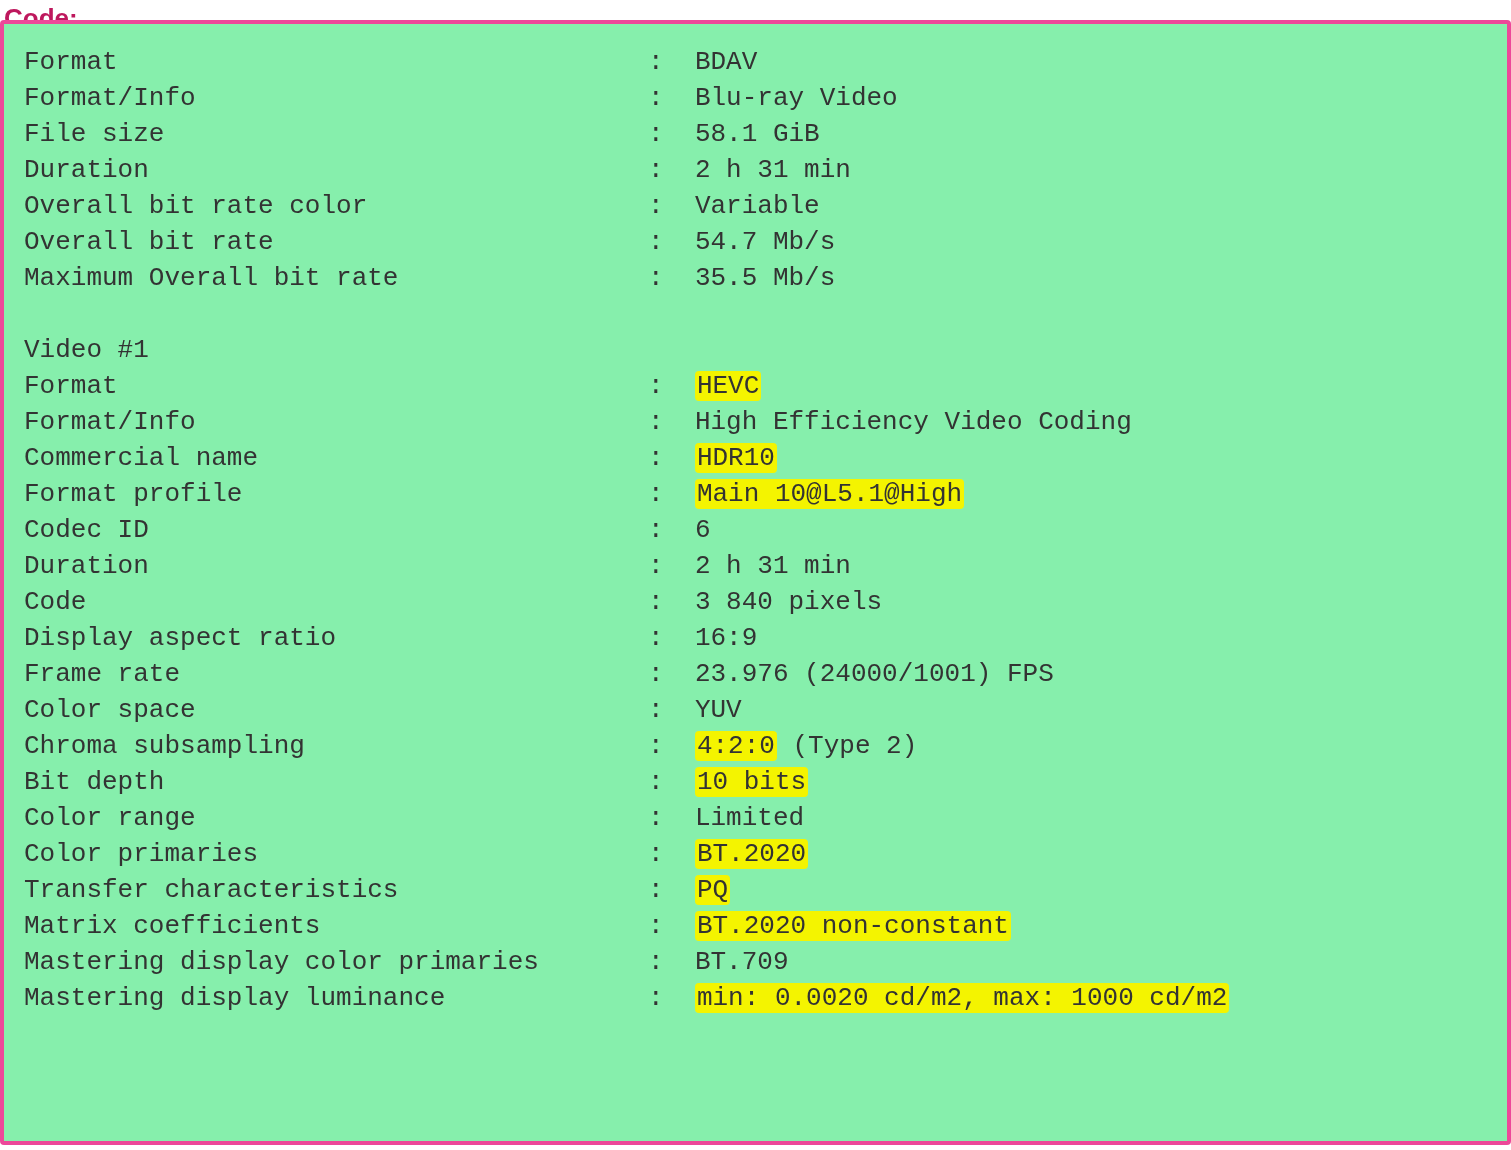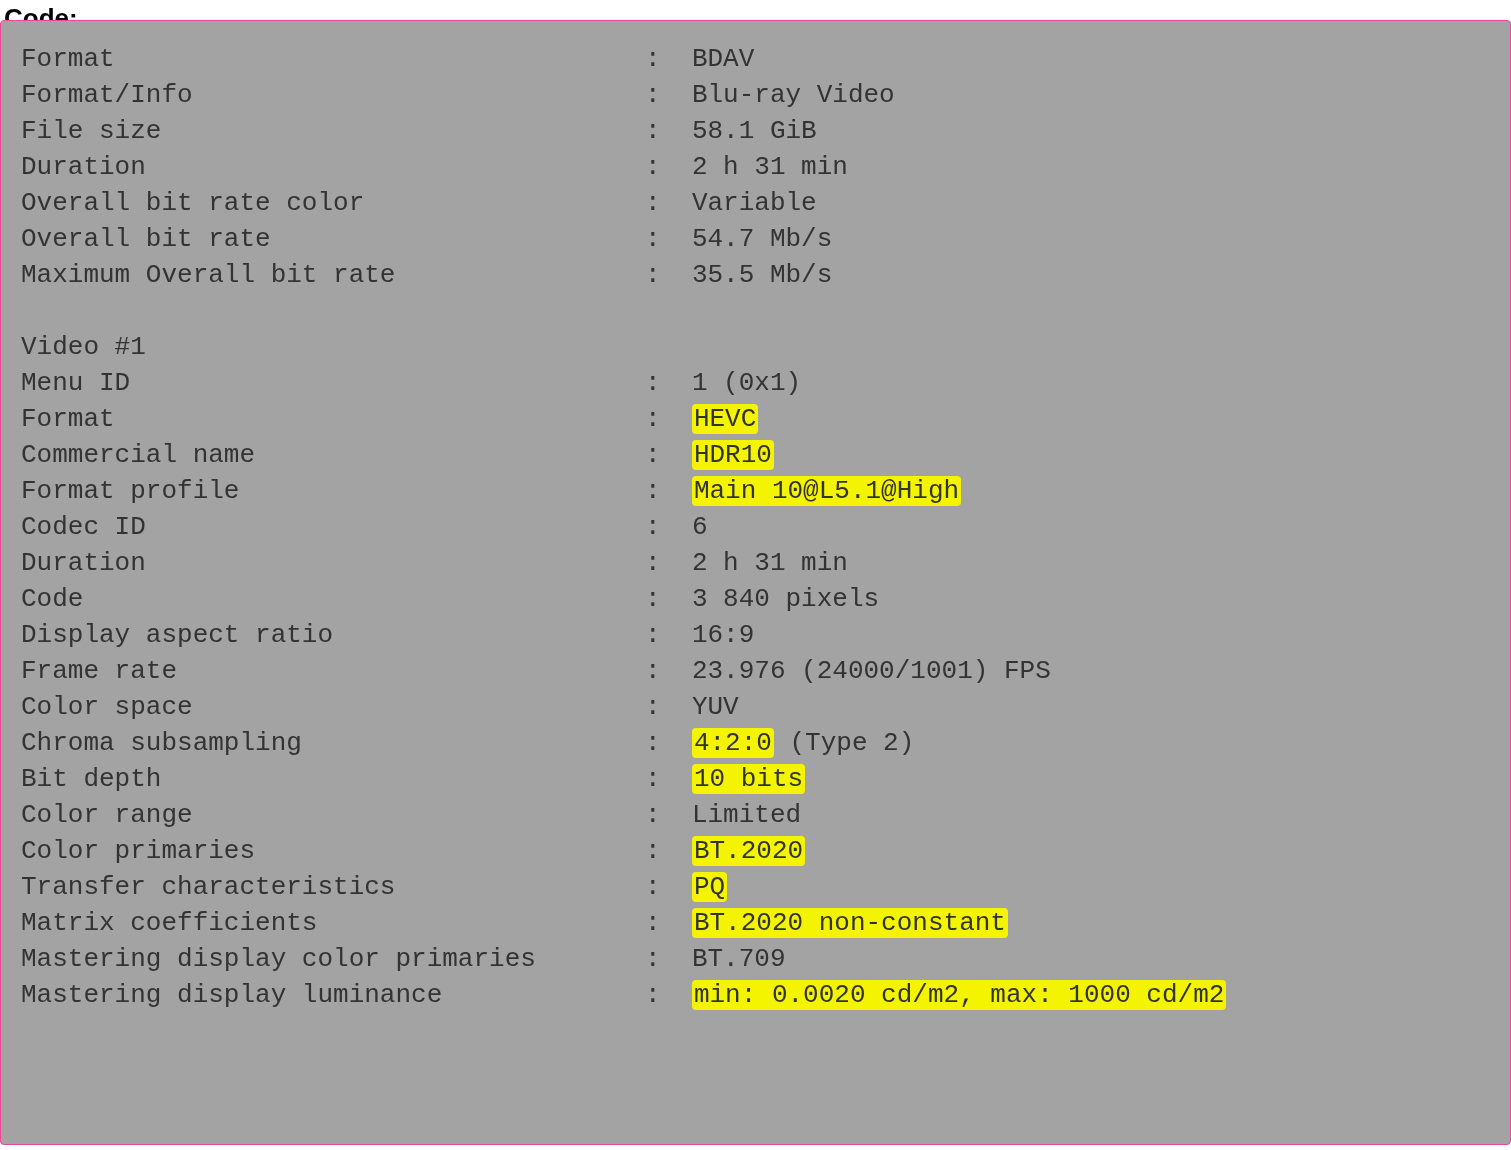--- a/index.html
+++ b/index.html
@@ -13,29 +13,29 @@
     box-sizing: border-box;
     font-family: "Courier New", Courier, monospace;
     font-size: 26px;
     line-height: 36px;
     color: #333333;
   }
   .header-label {
     font-family: Arial, Helvetica, sans-serif;
     font-weight: bold;
     font-size: 26px;
-    color: #000000;
+    color: #be185d;
     padding: 0 0 4px 4px;
     height: 16px;
     overflow: hidden;
     text-decoration: underline;
   }
   .code-box {
-    background: #a3a3a3;
-    border: 1px solid #ec4899;
+    background: #86efac;
+    border: 4px solid #ec4899;
     border-radius: 4px;
     padding: 20px 20px 24px 20px;
     box-sizing: border-box;
     height: 1125px;
   }
   .row {
     white-space: nowrap;
   }
   .row .key {
     display: inline-block;
@@ -83,22 +83,22 @@
         <div class="row"><span class="key">Maximum Overall bit rate</span><span class="sep">: </span><span class="val">35.5 Mb/s</span></div>
       </div>
 
     <div class="blank-row"></div>
 
     <div class="row">
       <span class="key">Video #1</span>
     </div>
 
     <div id="video-rows">
-        <div class="row"><span class="key">Menu ID</span><span class="sep">: </span><span class="val">1 (0x1)</span></div>
         <div class="row"><span class="key">Format</span><span class="sep">: </span><span class="val"><span class="hl">HEVC</span></span></div>
+        <div class="row"><span class="key">Format/Info</span><span class="sep">: </span><span class="val">High Efficiency Video Coding</span></div>
         <div class="row"><span class="key">Commercial name</span><span class="sep">: </span><span class="val"><span class="hl">HDR10</span></span></div>
         <div class="row"><span class="key">Format profile</span><span class="sep">: </span><span class="val"><span class="hl">Main 10@L5.1@High</span></span></div>
         <div class="row"><span class="key">Codec ID</span><span class="sep">: </span><span class="val">6</span></div>
         <div class="row"><span class="key">Duration</span><span class="sep">: </span><span class="val">2 h 31 min</span></div>
         <div class="row"><span class="key">Code</span><span class="sep">: </span><span class="val">3 840 pixels</span></div>
         <div class="row"><span class="key">Display aspect ratio</span><span class="sep">: </span><span class="val">16:9</span></div>
         <div class="row"><span class="key">Frame rate</span><span class="sep">: </span><span class="val">23.976 (24000/1001) FPS</span></div>
         <div class="row"><span class="key">Color space</span><span class="sep">: </span><span class="val">YUV</span></div>
         <div class="row"><span class="key">Chroma subsampling</span><span class="sep">: </span><span class="val"><span class="hl">4:2:0</span><span class="nohl"> (Type 2)</span></span></div>
         <div class="row"><span class="key">Bit depth</span><span class="sep">: </span><span class="val"><span class="hl">10 bits</span></span></div>

